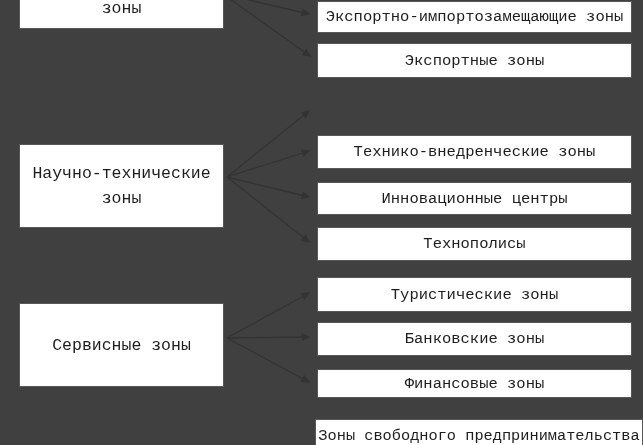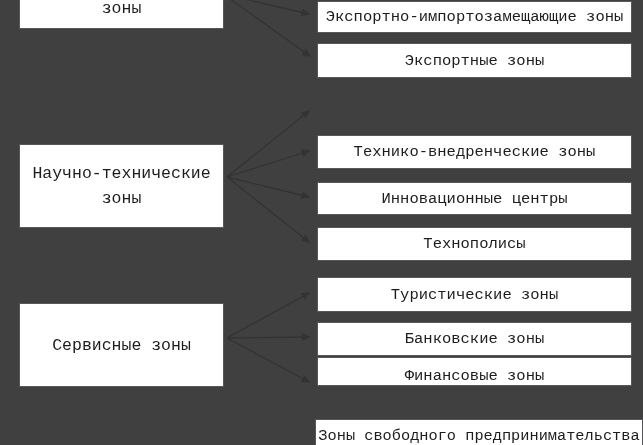--- a/index.html
+++ b/index.html
@@ -62,21 +62,21 @@
   #node-service   { top: 303px; }
 
   #r0 { top: 1px;   height: 32px; }
   #r1 { top: 43px;  height: 35px; }
   #r2 { top: 93px;  height: 35px; }
   #r3 { top: 135px; height: 34px; }
   #r4 { top: 182px; height: 33px; }
   #r5 { top: 227px; height: 34px; justify-content: center; }
   #r6 { top: 277px; height: 35px; }
   #r7 { top: 322px; height: 34px; }
-  #r8 { top: 357px; height: 29px; align-items: flex-end; }
+  #r8 { top: 369px; height: 29px; }
   
   #r9 { top: 419px; height: 34px; left: 315px; width: 328px; font-size: 15.3px; }
 </style>
 </head>
 <body>
 
 <div id="stage">
 
   <svg id="arrows" width="643" height="445" viewBox="0 0 643 445" xmlns="http://www.w3.org/2000/svg">
     <defs>

